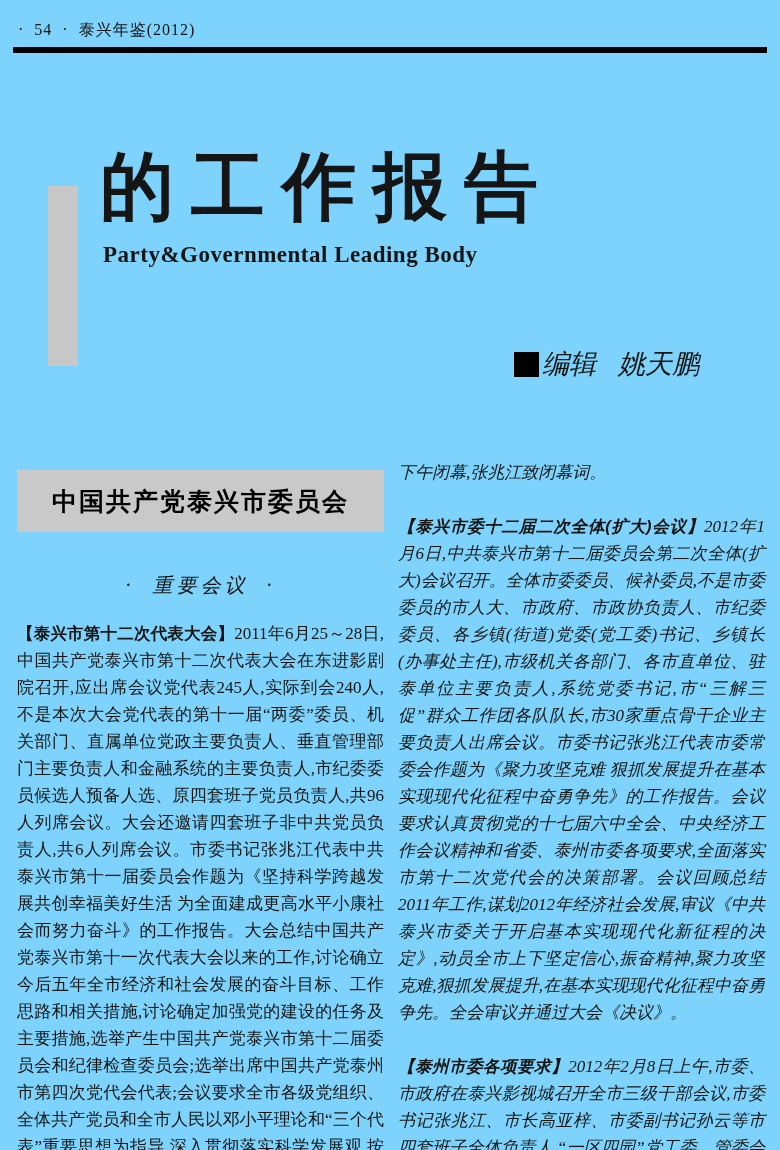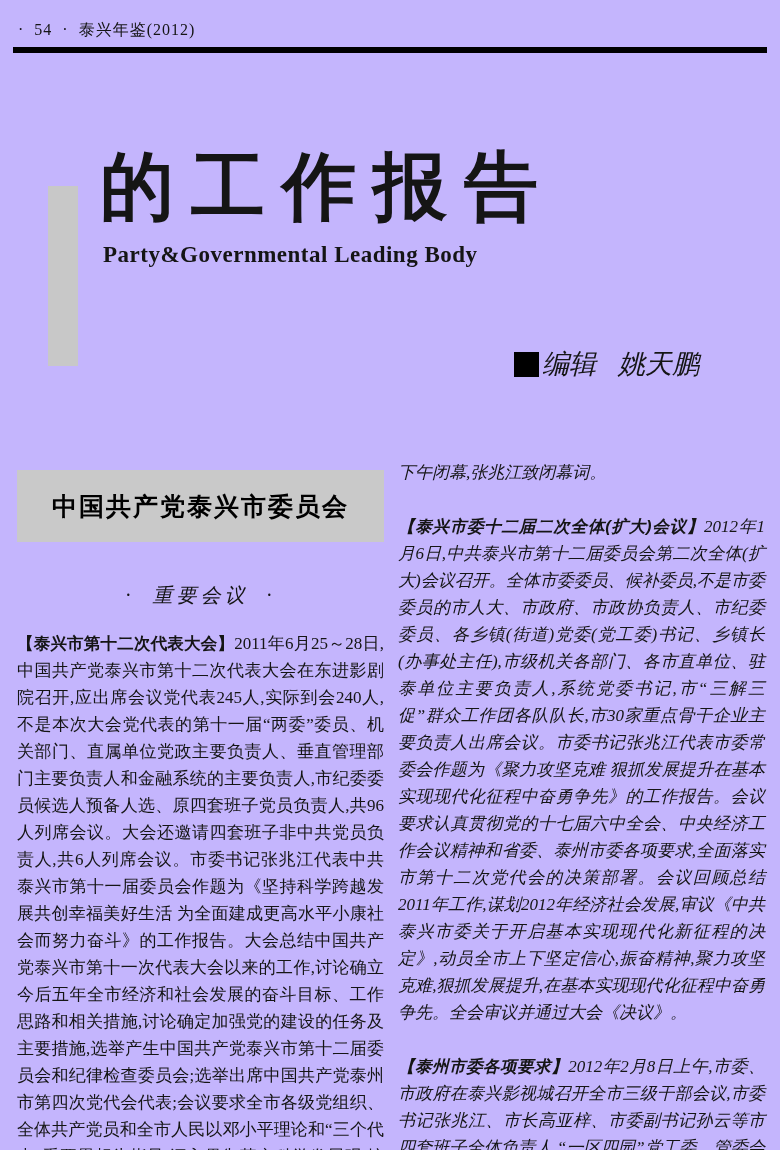--- a/index.html
+++ b/index.html
@@ -1,21 +1,21 @@
 <!DOCTYPE html>
 <html><head>
 <meta charset="utf-8">
 <style>
   html, body { margin: 0; padding: 0; background: #9a9a9a; }
   .page {
     position: relative;
     width: 780px;
     height: 1150px;
     margin: 0 auto;
-    background: #c4b5fd;
+    background: #7dd3fc;
     overflow: hidden;
     font-family: "Liberation Serif", serif;
     color: #151515;
   }
 
   
   .running-head {
     position: absolute;
     left: 18px; top: 20px;
     font-size: 16px;
@@ -78,21 +78,21 @@
     position: absolute;
     left: 17px; top: 458px;
     width: 748px;
     display: flex;
     gap: 14px;
   }
   .col { width: 367px; }
 
   .section-box {
     margin-top: 12px;
-    height: 72px;
+    height: 62px;
     display: flex;
     align-items: center;
     justify-content: center;
     font-size: 25px;
     font-weight: bold;
     font-family: "Liberation Sans", sans-serif;
     letter-spacing: 2px;
     color: #000000;
   }
   .subheading {

